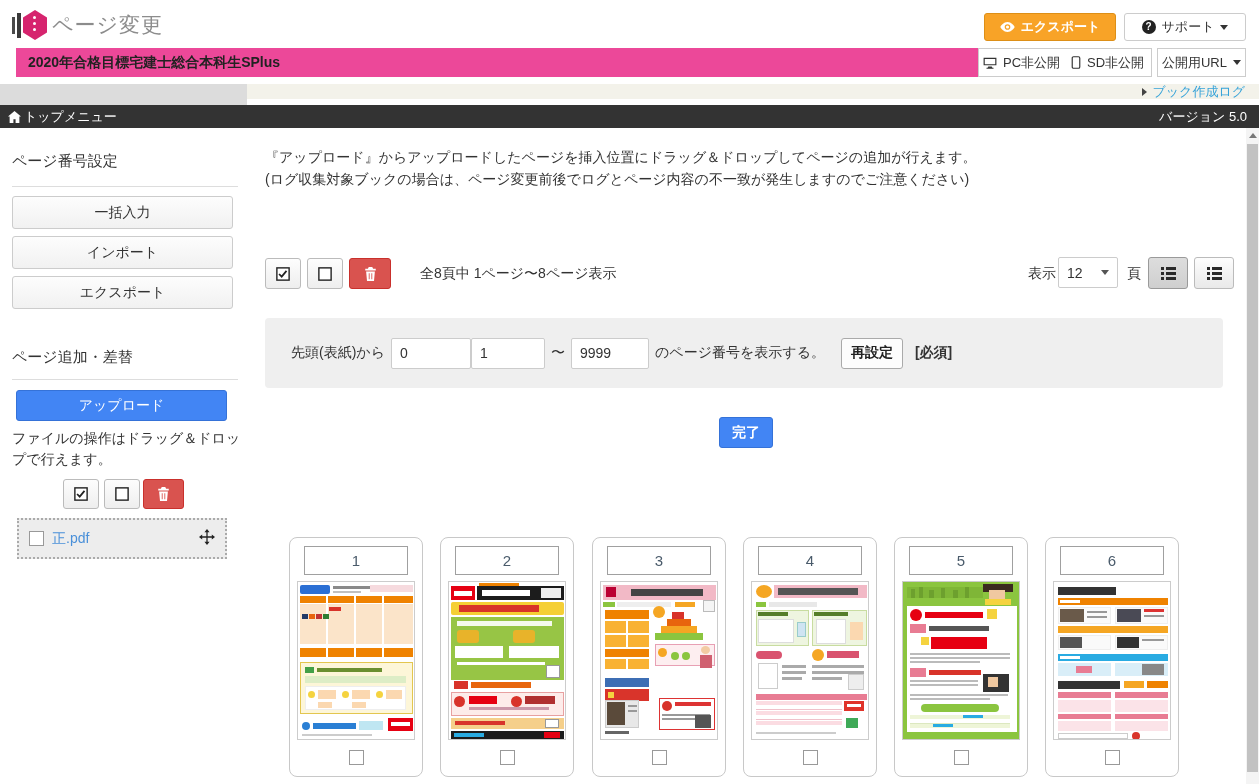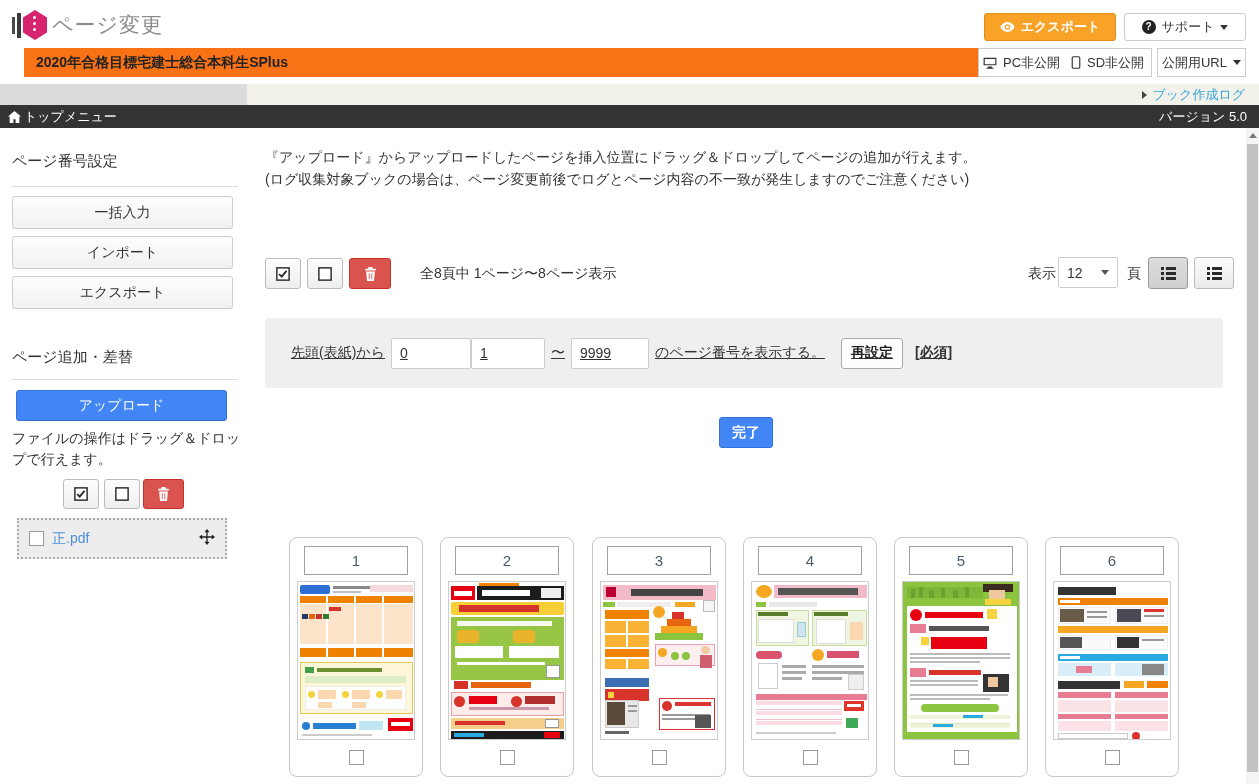--- a/index.html
+++ b/index.html
@@ -20,31 +20,31 @@
   .btn-orange { left:984px; top:13px; width:132px; height:28px; background:#f8a327; border:1px solid #e0competent;
                 border:1px solid #dd8f17; border-radius:3px; color:#fff; font-size:13px; font-weight:bold;
                 display:flex; align-items:center; justify-content:center; gap:6px; cursor:pointer; }
   .btn-support { left:1124px; top:13px; width:122px; height:28px; background:#fff; border:1px solid #ccc;
                  border-radius:3px; font-size:13px; color:#333; display:flex; align-items:center; justify-content:center; gap:6px; cursor:pointer; }
   .qmark { display:inline-block; width:14px; height:14px; border-radius:50%; background:#222; color:#fff;
            font-size:10px; font-weight:bold; line-height:14px; text-align:center; }
   .caret { display:inline-block; width:0; height:0; border-left:4px solid transparent; border-right:4px solid transparent; border-top:5px solid #333; }
 
   
-  .book-bar { left:24px; top:48px; width:1060px; height:29px; background:#f97316; display:flex; align-items:center; padding-left:12px; }
+  .book-bar { left:16px; top:48px; width:1060px; height:29px; background:#ec4899; display:flex; align-items:center; padding-left:12px; }
   .book-bar span { font-size:14px; font-weight:bold; color:#222; }
   .grp-btn { top:48px; height:29px; background:#fff; border:1px solid #ccc; font-size:13px; color:#333;
              display:flex; align-items:center; justify-content:center; gap:6px; cursor:pointer; }
   .pc-btn { left:978px; width:87px; }
   .sd-btn { left:1064px; width:88px; border-left:none; }
   .url-btn { left:1157px; width:89px; }
 
   
   .strip-l { left:0; top:84px; width:247px; height:21px; background:#dcdcdc; }
-  .strip-r { left:247px; top:84px; width:1012px; height:21px; background:#f3f2ea; display:flex; align-items:center; justify-content:flex-end; padding-right:14px; gap:5px; }
+  .strip-r { left:247px; top:84px; width:1012px; height:15px; background:#f3f2ea; display:flex; align-items:center; justify-content:flex-end; padding-right:14px; gap:5px; }
   .log-link { color:#36a3d9; font-size:13px; cursor:pointer; }
   .tri-right { width:0; height:0; border-top:4px solid transparent; border-bottom:4px solid transparent; border-left:5px solid #444; display:inline-block; }
   .black-bar { left:0; top:105px; width:1259px; height:23px; background:#333; display:flex; align-items:center; padding:0 12px 0 8px; }
   .black-bar .menu { color:#fff; font-size:13px; display:flex; align-items:center; gap:3px; cursor:pointer; }
   .black-bar .ver { margin-left:auto; color:#fff; font-size:13px; }
 
   
   .side-h { left:12px; font-size:15px; color:#333; }
   .side-hr { left:12px; width:226px; border-top:1px solid #ddd; height:0; }
   .side-btn { left:12px; width:221px; height:33px; background:linear-gradient(#fdfdfd,#f1f1f1); border:1px solid #ccc;
@@ -70,21 +70,21 @@
   .disp-label { left:1028px; top:265px; font-size:14px; }
   .per-sel { left:1058px; top:257px; width:60px; height:31px; background:#fff; border:1px solid #ccc; border-radius:2px;
              display:flex; align-items:center; padding:0 8px; cursor:pointer; font-size:14px; }
   .per-sel .caret { margin-left:auto; border-top-color:#555; }
   .page-unit { left:1127px; top:265px; font-size:14px; }
   .view-btn { top:257px; width:40px; height:32px; border-radius:3px; display:flex; align-items:center; justify-content:center; cursor:pointer; }
   .view-active { left:1148px; background:linear-gradient(#ddd,#cfcfcf); border:1px solid #9a9a9a; }
   .view-idle { left:1194px; background:linear-gradient(#fdfdfd,#e9e9e9); border:1px solid #bbb; }
 
   .panel { left:265px; top:318px; width:958px; height:70px; background:#efefef; border-radius:4px;
-           display:flex; align-items:center; padding-left:20px; font-size:14px; color:#333;text-decoration:underline; }
+           display:flex; align-items:center; padding-left:20px; font-size:14px; color:#333; }
   .panel input[type=text] { height:31px; border:1px solid #ccc; border-radius:2px; padding:0 8px; font-size:14px; color:#333; background:#fff; }
   .panel .lbl { margin:0 6px; }
   .reset-btn { margin-left:10px; width:62px; height:31px; background:#fdfdfd; border:1px solid #aaa; border-radius:3px;
                font-size:14px; font-weight:bold; color:#222; cursor:pointer; }
   .required { margin-left:12px; font-weight:bold; }
 
   .done-btn { left:719px; top:417px; width:54px; height:31px; background:#4285f4; border:1px solid #3572d8; border-radius:3px;
               color:#fff; font-size:14px; font-weight:bold; display:flex; align-items:center; justify-content:center; cursor:pointer; }
 
   

